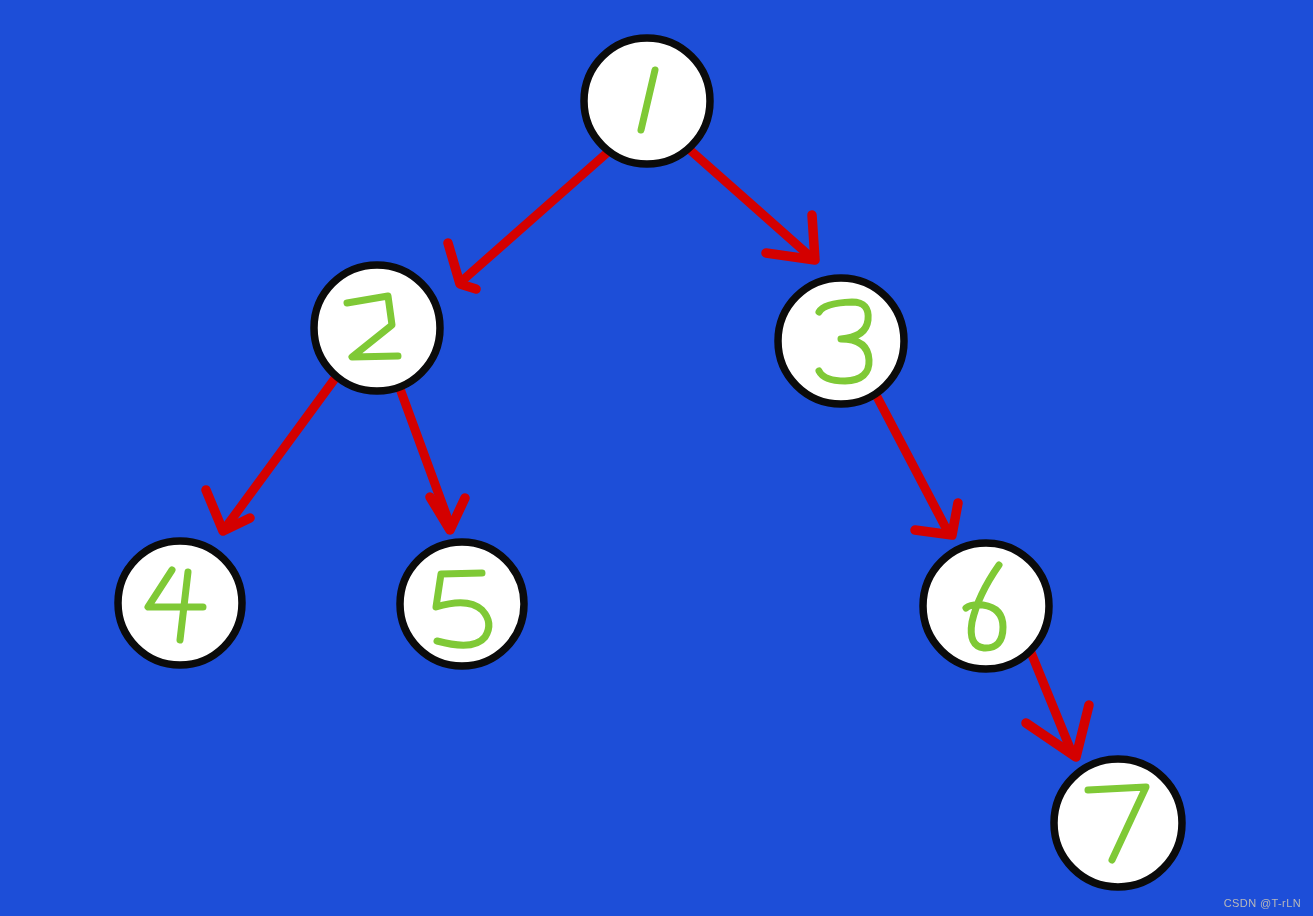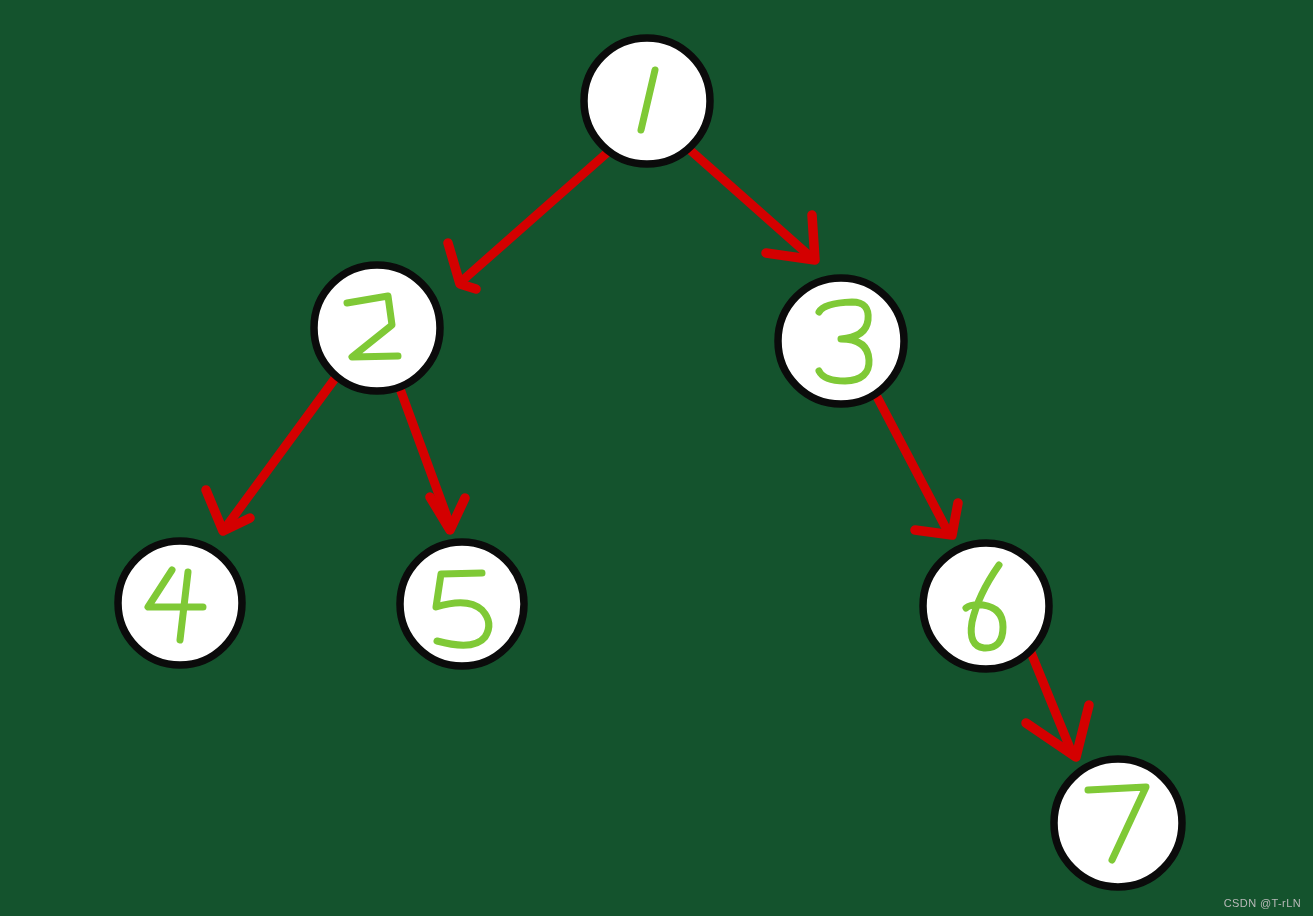--- a/index.html
+++ b/index.html
@@ -59,21 +59,21 @@
     font-size: 11px;
     color: #b9b9b9;
     letter-spacing: 0.4px;
     white-space: nowrap;
     user-select: none;
   }
 </style>
 </head>
 <body>
 
-<div id="canvas" style="background: #14532d;">
+<div id="canvas" style="background: #1d4ed8;">
 
   <svg id="tree-svg" viewBox="0 0 1313 916">
 
     <g>
       <path class="edge-line" d="M 608 152 L 463 280" stroke="#d40000"></path>
       <path class="edge-head" d="M 448 243 L 460 284 L 476 289" stroke="#d40000"></path>
     </g>
 
     <g>
       <path class="edge-line" d="M 690 150 L 812 258" stroke="#d40000"></path>

